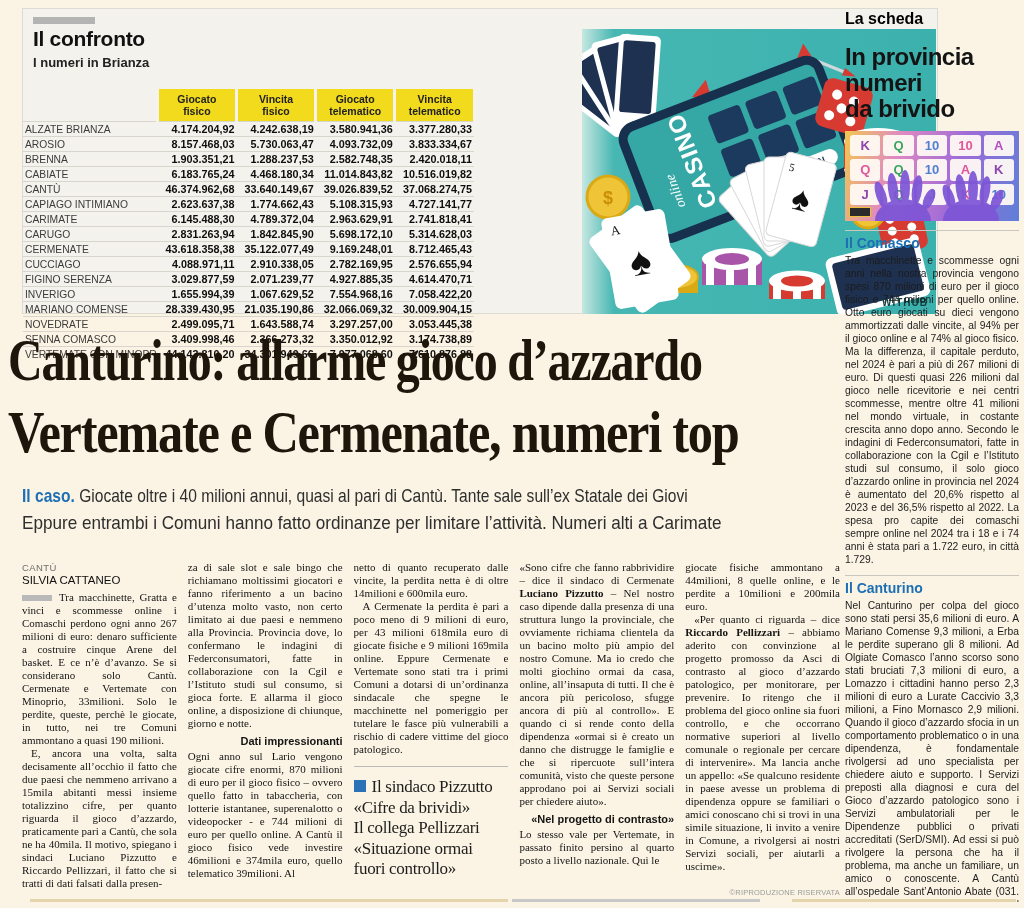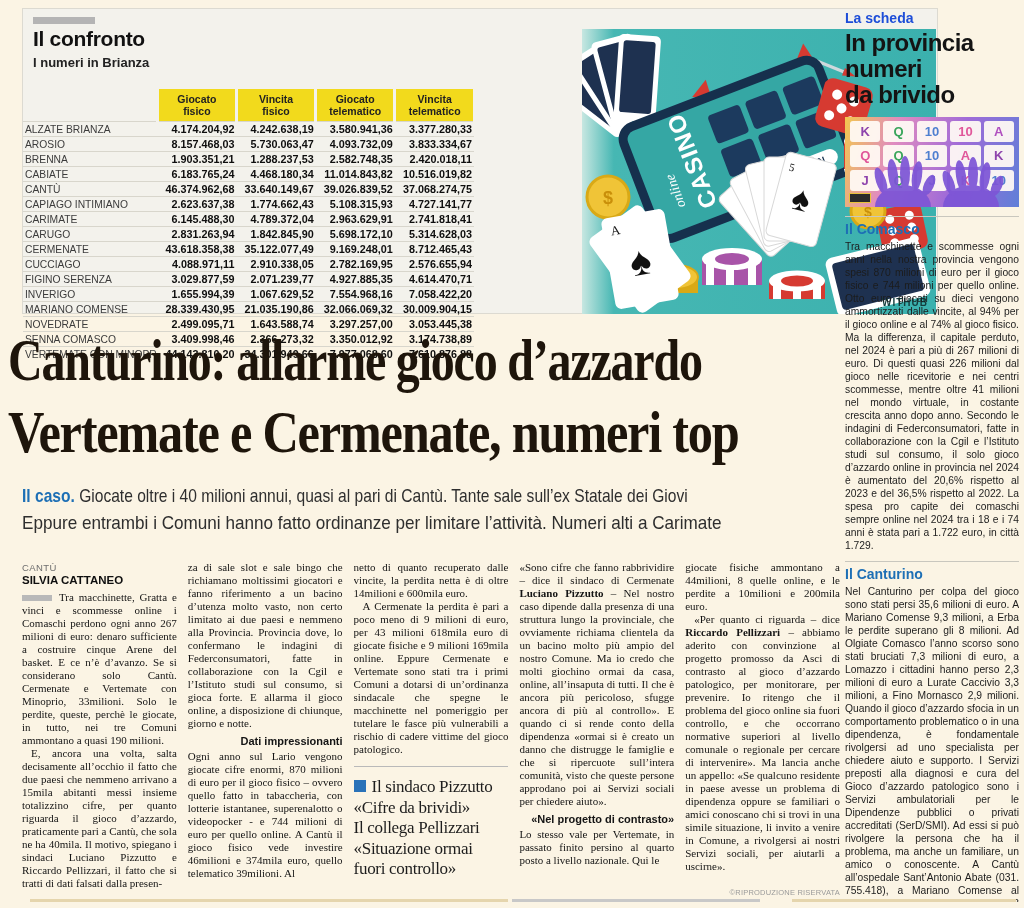--- a/index.html
+++ b/index.html
@@ -31,33 +31,33 @@
   #standfirst{left:22px;top:482px;width:818px;color:#2e2e2e;}
   .sf-line{white-space:nowrap;font-size:19px;line-height:27px;transform-origin:0 50%;}
   .sf1{transform:scaleX(0.82);}
   .sf2{transform:scaleX(0.90);}
   .sf-label{color:#1d6fb5;font-weight:800;}
 
   
   #body{left:22px;top:561px;width:818px;height:339px;display:flex;gap:11px;overflow:hidden;}
   .bcol{flex:1 1 0;position:relative;font-family:"Liberation Serif",serif;font-size:11px;line-height:13px;color:#141414;text-align:justify;overflow:hidden;}
   .kicker{font-family:"Liberation Sans",sans-serif;font-size:9.5px;color:#6e6e6e;letter-spacing:.4px;}
-  .byline{font-family:"Liberation Sans",sans-serif;font-size:11.5px;font-weight:700;color:#0f0f0f;margin-bottom:4px;}
+  .byline{font-family:"Liberation Sans",sans-serif;font-size:11.5px;font-weight:400;color:#0f0f0f;margin-bottom:4px;}
   .lead-bar{display:inline-block;width:30px;height:6px;background:#b9b9b9;margin-right:7px;}
   .bcol p{margin:0;}
   .bcol p + p{text-indent:9px;}
   .bsub{font-family:"Liberation Sans",sans-serif;font-weight:800;font-size:11px;margin:5px 0 2px;text-align:right;}
   .quote{margin-top:10px;border-top:1px solid #b9b9b9;padding-top:10px;font-size:17px;line-height:20.5px;letter-spacing:-0.3px;color:#1d1d1d;text-align:left;}
   .q-square{display:inline-block;width:12px;height:12px;background:#2a72b8;margin-right:6px;}
   .copyright{position:absolute;right:0;bottom:1px;font-family:"Liberation Sans",sans-serif;font-size:7.5px;color:#9a9a9a;letter-spacing:.2px;}
 
   
   #sidebar{left:845px;top:10px;width:174px;height:892px;overflow:hidden;}
-  .sb-kicker{font-size:14px;font-weight:800;color:#1d4ed8;}
-  .sb-title{font-size:24px;line-height:26px;font-weight:800;color:#141414;letter-spacing:-0.5px;margin-top:4px;}
+  .sb-kicker{font-size:16px;font-weight:800;color:#000000;}
+  .sb-title{font-size:24px;line-height:26px;font-weight:800;color:#141414;letter-spacing:-0.5px;margin-top:16px;}
   .sb-photo{position:relative;margin-top:9px;width:174px;height:90px;background:linear-gradient(105deg,#f3c84e 0%,#e08bc0 28%,#a06bd8 62%,#5f7fd8 100%);overflow:hidden;}
   .tiles{position:absolute;left:5px;right:5px;top:4px;bottom:16px;display:grid;grid-template-columns:repeat(5,1fr);grid-template-rows:repeat(3,1fr);gap:3px;}
   .tile{background:rgba(255,250,244,.94);border-radius:3px;display:flex;align-items:center;justify-content:center;font-weight:800;font-size:13px;}
   .lt0{color:#b04fc0}.lt1{color:#3ba55c}.lt2{color:#4f7fd0}.lt3{color:#e0569a}.lt4{color:#8e44ad}
   .hands{position:absolute;left:0;bottom:-4px;width:174px;height:60px;}
   .credit-chip{position:absolute;left:4px;bottom:4px;width:20px;height:8px;background:#2b2b2b;border:1px solid #e8c23a;}
   .sb-section{margin-top:9px;border-top:1px solid #c9c7be;padding-top:4px;}
   .sb-head{font-size:14px;font-weight:800;color:#1d6fb5;}
   .sb-text{margin-top:3px;font-size:10.3px;line-height:13px;color:#1c1c1c;text-align:justify;}
 

